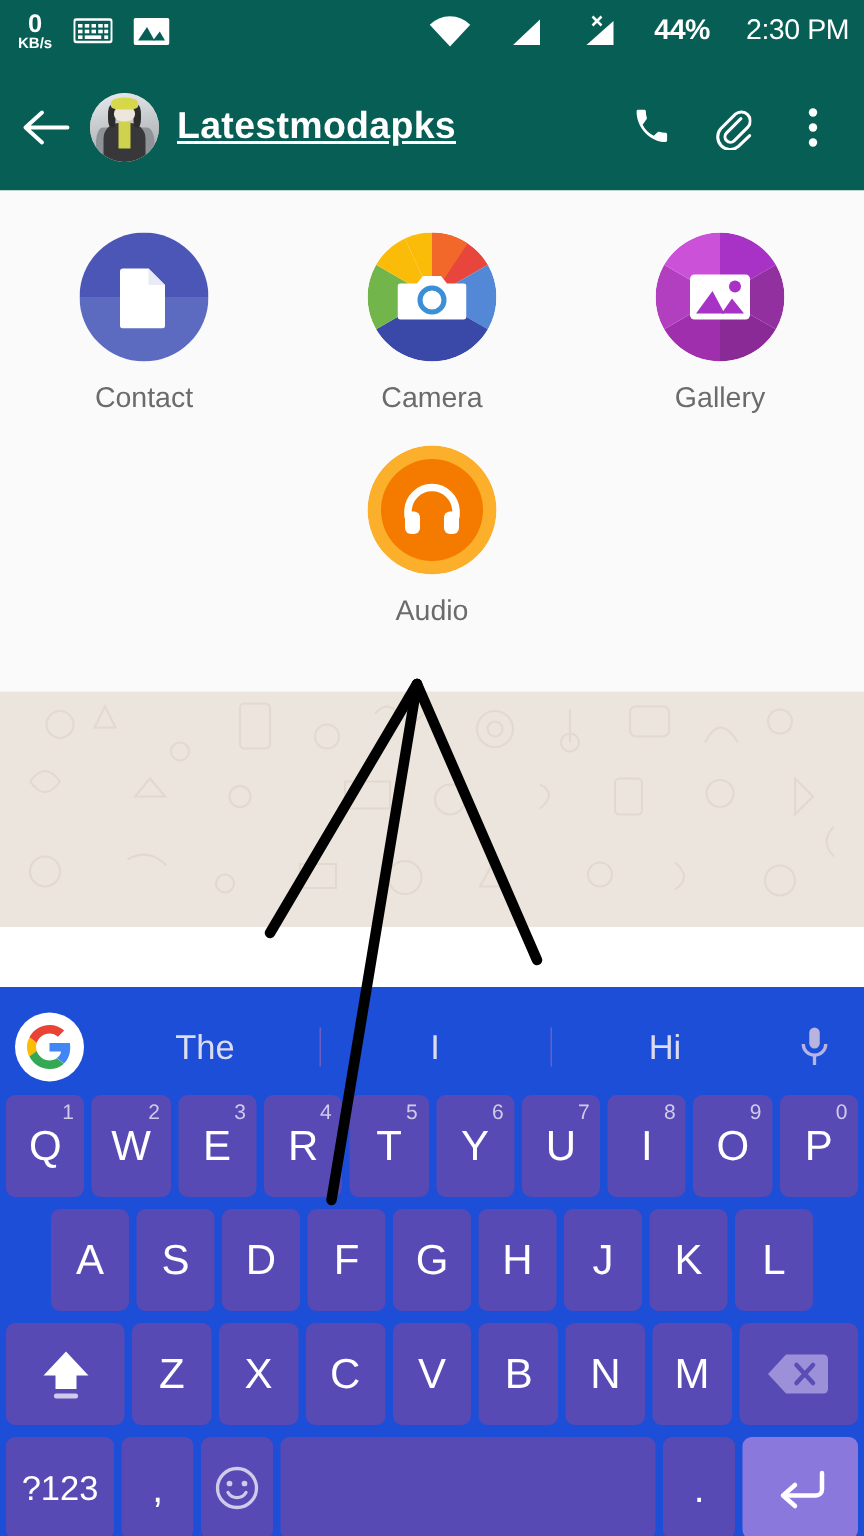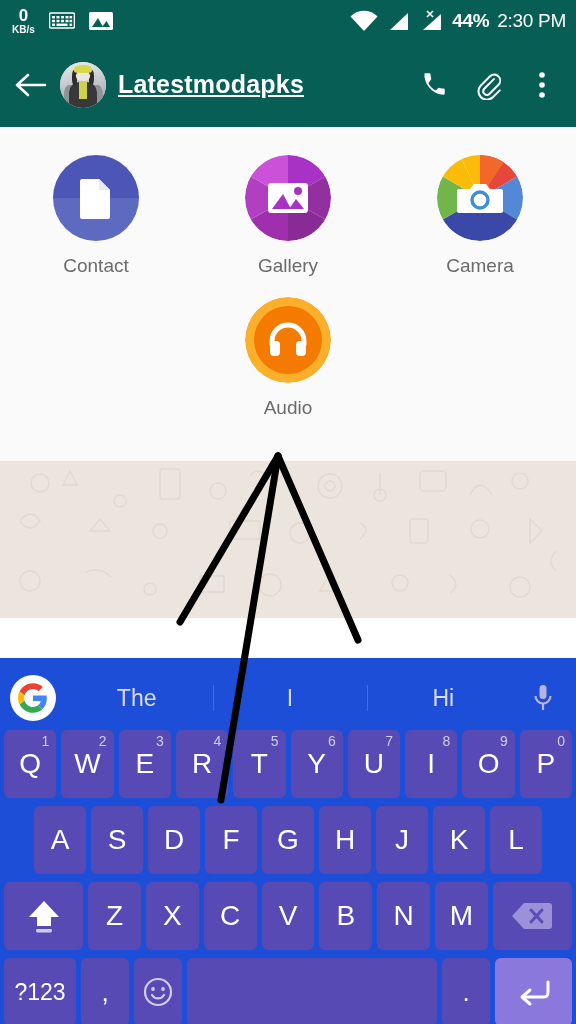--- a/index.html
+++ b/index.html
@@ -18,21 +18,21 @@
     display:flex; align-items:center; padding:0 12px;
     position:relative;
   }
   .sb-left { display:flex; align-items:center; gap:14px; }
   .netspeed { display:flex; flex-direction:column; align-items:center; line-height:1; }
   .netspeed .num { font-size:17px; font-weight:bold; }
   .netspeed .unit { font-size:10px; font-weight:bold; margin-top:1px; }
   .sb-icon { display:flex; align-items:center; }
   .sb-right {
     position:absolute; right:10px; top:0; height:42px;
-    display:flex; align-items:center; gap:8px;
+    display:flex; align-items:center; gap:24px;
   }
   .sb-battery { font-size:19px; font-weight:bold; letter-spacing:-0.3px;}
   .sb-time { font-size:19px; font-weight:normal; letter-spacing:-0.3px;}
 
   
   .appbar {
     height:85px; background:#075E54; color:#fff;
     display:flex; align-items:center; padding:0 14px; gap:12px;
   }
   .back-arrow { width:34px; height:34px; flex:none; display:flex; align-items:center; justify-content:center;}
@@ -264,54 +264,54 @@
             <path d="M3 2 h17 l11 11 v27 a2 2 0 0 1 -2 2 H3 a2 2 0 0 1 -2 -2 V4 a2 2 0 0 1 2 -2 z" fill="#fff"></path>
             <path d="M20 2 l11 11 h-11 z" fill="#E8EAF6"></path>
           </svg>
         </div>
         <div class="attach-label">Contact</div>
       </div>
 
       <div class="attach-cell">
         <div class="attach-circle">
           <svg class="wheel" viewBox="0 0 100 100">
+            <path d="M50 50 L50 0 A50 50 0 0 1 93.3 25 Z" fill="#E8453C"></path>
+            <path d="M50 50 L93.3 25 A50 50 0 0 1 93.3 75 Z" fill="#5288D6"></path>
+            <path d="M50 50 L93.3 75 A50 50 0 0 1 6.7 75 Z" fill="#3A48A8"></path>
+            <path d="M50 50 L6.7 75 A50 50 0 0 1 6.7 25 Z" fill="#72B64B"></path>
+            <path d="M50 50 L6.7 25 A50 50 0 0 1 28 3 Z" fill="#FBBC09"></path>
+            <path d="M50 50 L28 3 A50 50 0 0 1 50 0 Z" fill="#FBBC09"></path>
+            <path d="M50 50 L50 0 A50 50 0 0 1 78 8 Z" fill="#F2682B"></path>
+          </svg>
+          <svg class="cam-glyph" width="46" height="34" viewBox="0 0 46 34">
+            <path d="M2 8 h11 l4 -5 h12 l4 5 h11 a2 2 0 0 1 2 2 v20 a2 2 0 0 1 -2 2 H2 a2 2 0 0 1 -2 -2 V10 a2 2 0 0 1 2 -2 z" fill="#fff"></path>
+            <circle cx="23" cy="19" r="8" fill="none" stroke="#3A8FD6" stroke-width="3.4"></circle>
+          </svg>
+        </div>
+        <div class="attach-label">Camera</div>
+      </div>
+
+      <div class="attach-cell">
+        <div class="attach-circle">
+          <svg class="wheel" viewBox="0 0 100 100">
             <path d="M50 50 L50 0 A50 50 0 0 1 93.3 25 Z" fill="#A831C6"></path>
             <path d="M50 50 L93.3 25 A50 50 0 0 1 93.3 75 Z" fill="#93309F"></path>
             <path d="M50 50 L93.3 75 A50 50 0 0 1 50 100 Z" fill="#8A2A96"></path>
             <path d="M50 50 L50 100 A50 50 0 0 1 6.7 75 Z" fill="#A02FAE"></path>
             <path d="M50 50 L6.7 75 A50 50 0 0 1 6.7 25 Z" fill="#B23FC0"></path>
             <path d="M50 50 L6.7 25 A50 50 0 0 1 50 0 Z" fill="#CB52D8"></path>
           </svg>
           <svg class="cam-glyph" width="42" height="34" viewBox="0 0 42 34">
             <rect x="1" y="2" width="40" height="30" rx="3" fill="#fff"></rect>
             <path d="M5 28 L16 13 L24 28 Z" fill="#A831C6"></path>
             <path d="M22 28 L29 18 L37 28 Z" fill="#A831C6"></path>
             <circle cx="31" cy="10" r="4" fill="#A831C6"></circle>
           </svg>
         </div>
         <div class="attach-label">Gallery</div>
-      </div>
-
-      <div class="attach-cell">
-        <div class="attach-circle">
-          <svg class="wheel" viewBox="0 0 100 100">
-            <path d="M50 50 L50 0 A50 50 0 0 1 93.3 25 Z" fill="#E8453C"></path>
-            <path d="M50 50 L93.3 25 A50 50 0 0 1 93.3 75 Z" fill="#5288D6"></path>
-            <path d="M50 50 L93.3 75 A50 50 0 0 1 6.7 75 Z" fill="#3A48A8"></path>
-            <path d="M50 50 L6.7 75 A50 50 0 0 1 6.7 25 Z" fill="#72B64B"></path>
-            <path d="M50 50 L6.7 25 A50 50 0 0 1 28 3 Z" fill="#FBBC09"></path>
-            <path d="M50 50 L28 3 A50 50 0 0 1 50 0 Z" fill="#FBBC09"></path>
-            <path d="M50 50 L50 0 A50 50 0 0 1 78 8 Z" fill="#F2682B"></path>
-          </svg>
-          <svg class="cam-glyph" width="46" height="34" viewBox="0 0 46 34">
-            <path d="M2 8 h11 l4 -5 h12 l4 5 h11 a2 2 0 0 1 2 2 v20 a2 2 0 0 1 -2 2 H2 a2 2 0 0 1 -2 -2 V10 a2 2 0 0 1 2 -2 z" fill="#fff"></path>
-            <circle cx="23" cy="19" r="8" fill="none" stroke="#3A8FD6" stroke-width="3.4"></circle>
-          </svg>
-        </div>
-        <div class="attach-label">Camera</div>
       </div>
     </div>
 
     <div class="attach-row" style="margin-top:14px;text-align:center;">
 
       <div class="attach-cell">
         <div class="attach-circle">
           <div class="ic-audio-outer"></div>
           <div class="ic-audio-inner"></div>
           <svg class="doc-glyph" width="40" height="36" viewBox="0 0 40 36">

